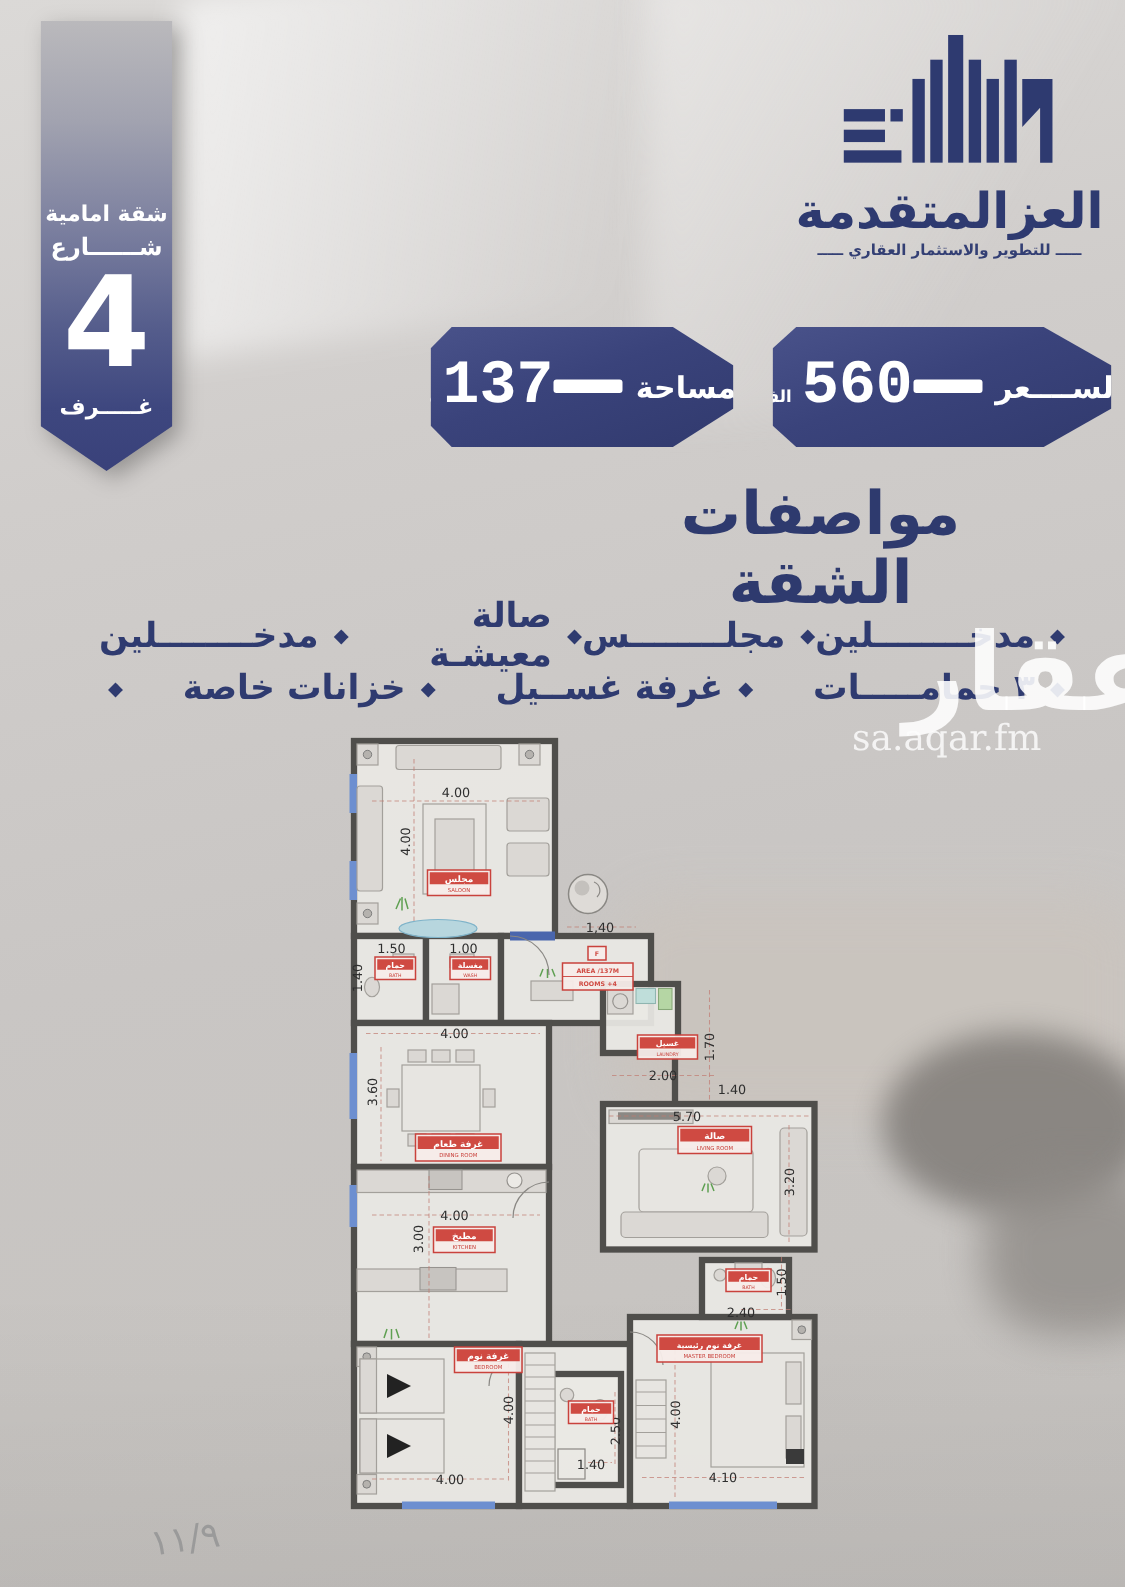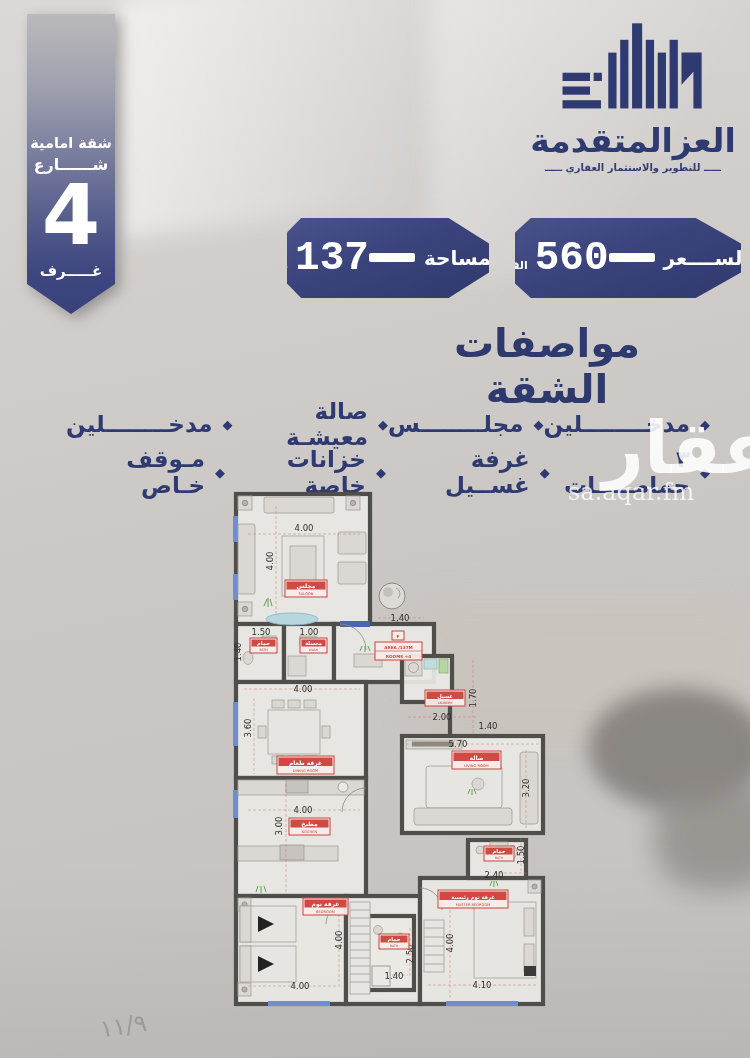--- a/index.html
+++ b/index.html
@@ -178,21 +178,20 @@
     <span class="spec-item">
         <span class="diamond">◆</span>
         <span>غرفة غســيل</span>
       </span>
     <span class="spec-item">
         <span class="diamond">◆</span>
         <span>خزانات خاصة</span>
       </span>
     <span class="spec-item">
         <span class="diamond">◆</span>
-        <span>مـوقف خـاص</span>
       </span>
   </div>
 
   <div class="wm">عقار</div>
   <div class="wm-domain">sa.aqar.fm</div>
 
   <div class="plan">
     <svg viewBox="0 0 318 522" width="318" height="522">
 
       <g>

